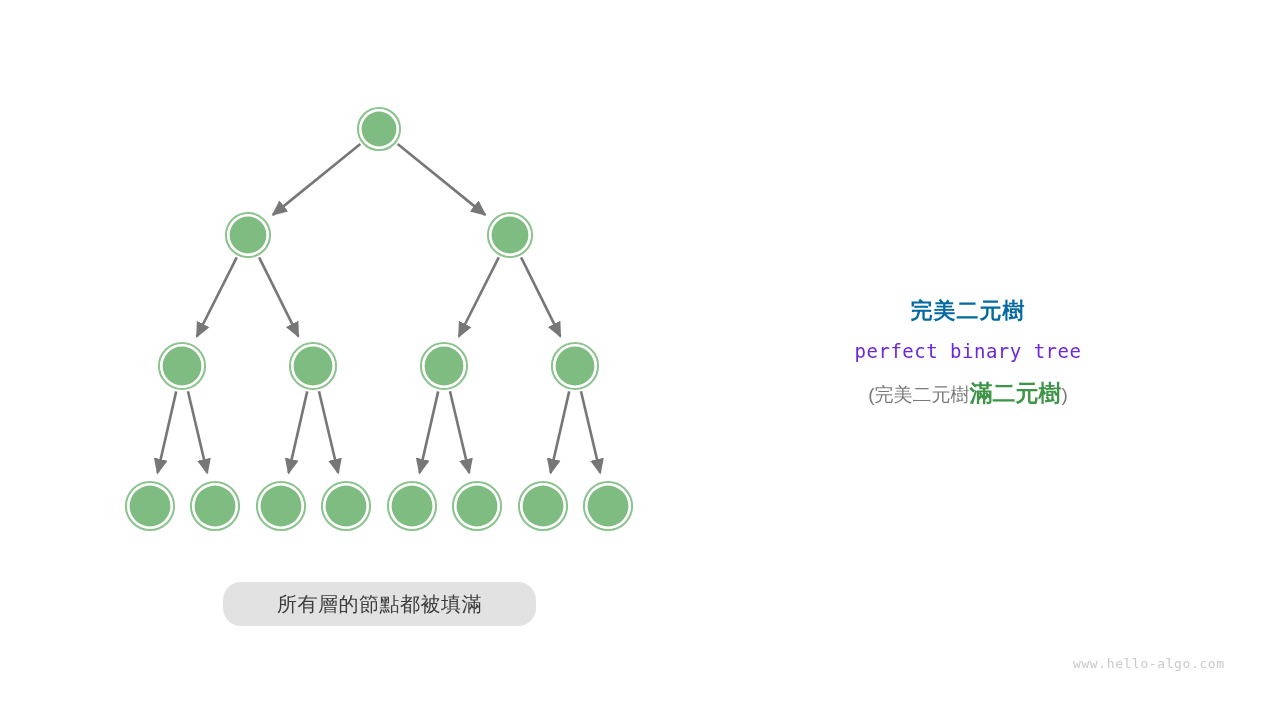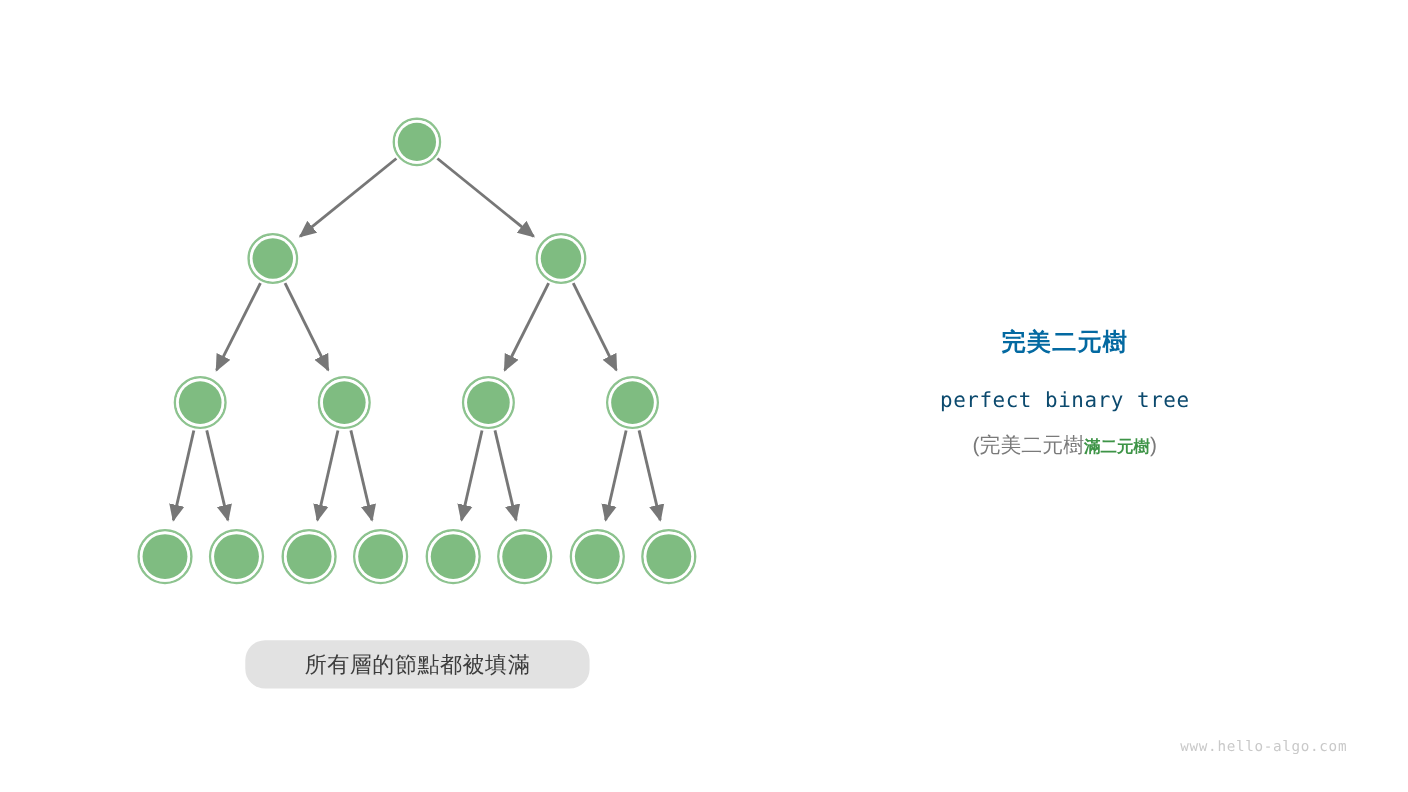--- a/index.html
+++ b/index.html
@@ -57,44 +57,44 @@
     text-align: center;
   }
   .legend-title {
     font-size: 22px;
     font-weight: bold;
     color: #0369a1;
     line-height: 30px;
     letter-spacing: 1px;
   }
   .legend-sub {
-    margin-top: 25px;
+    margin-top: 12px;
     font-size: 19px;
-    color: #0c4a6e;
+    color: #6d28d9;
     font-family: "DejaVu Sans Mono", "Liberation Mono", monospace;
     line-height: 26px;
     letter-spacing: 0.5px;
   }
   .legend-alias {
     margin-top: 16px;
     font-size: 19px;
     color: #7a7a7a;
     line-height: 26px;
   }
   .legend-alias .hl {
     color: #3e9447;
     font-weight: bold;
-    font-size: 15px;
+    font-size: 23px;
   }
 
   
   .watermark {
     position: absolute;
     left: 1073px;
-    top: 672px;
+    top: 656px;
     font-size: 13px;
     color: #c9c9c9;
     font-family: "DejaVu Sans Mono", "Liberation Mono", monospace;
     letter-spacing: 0.6px;
   }
 </style>
 </head>
 <body>
 
 <div id="canvas">

